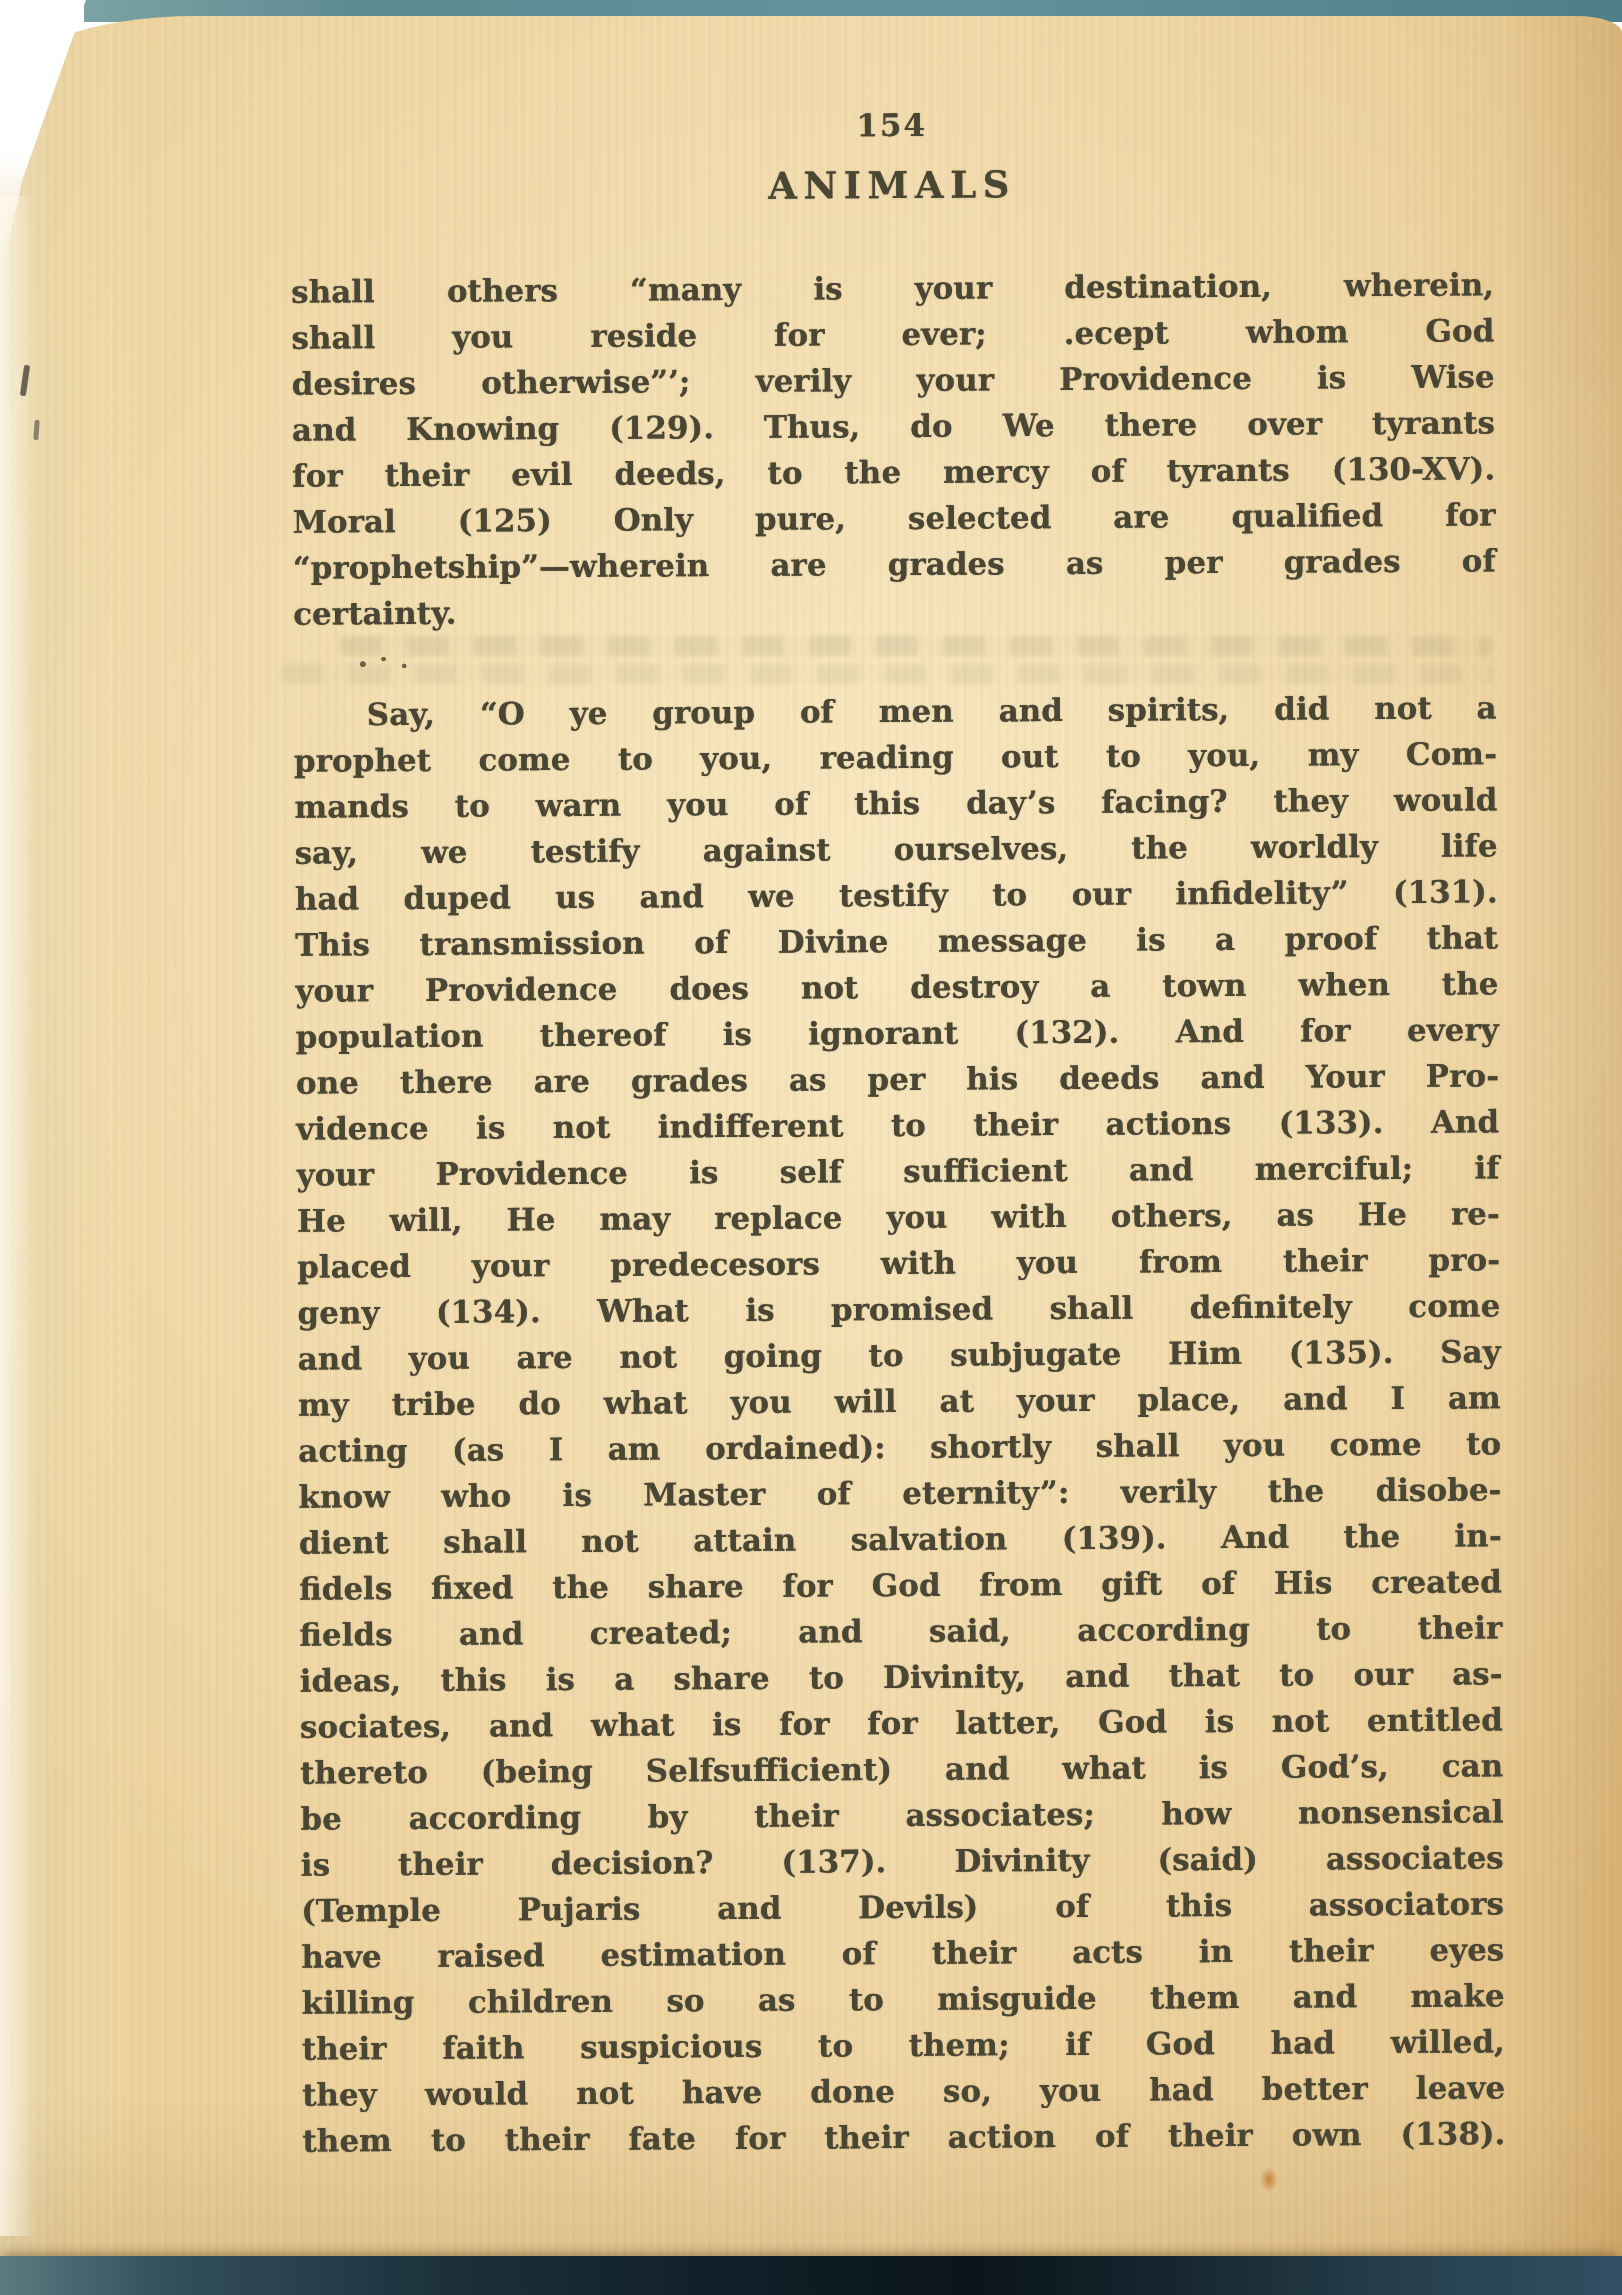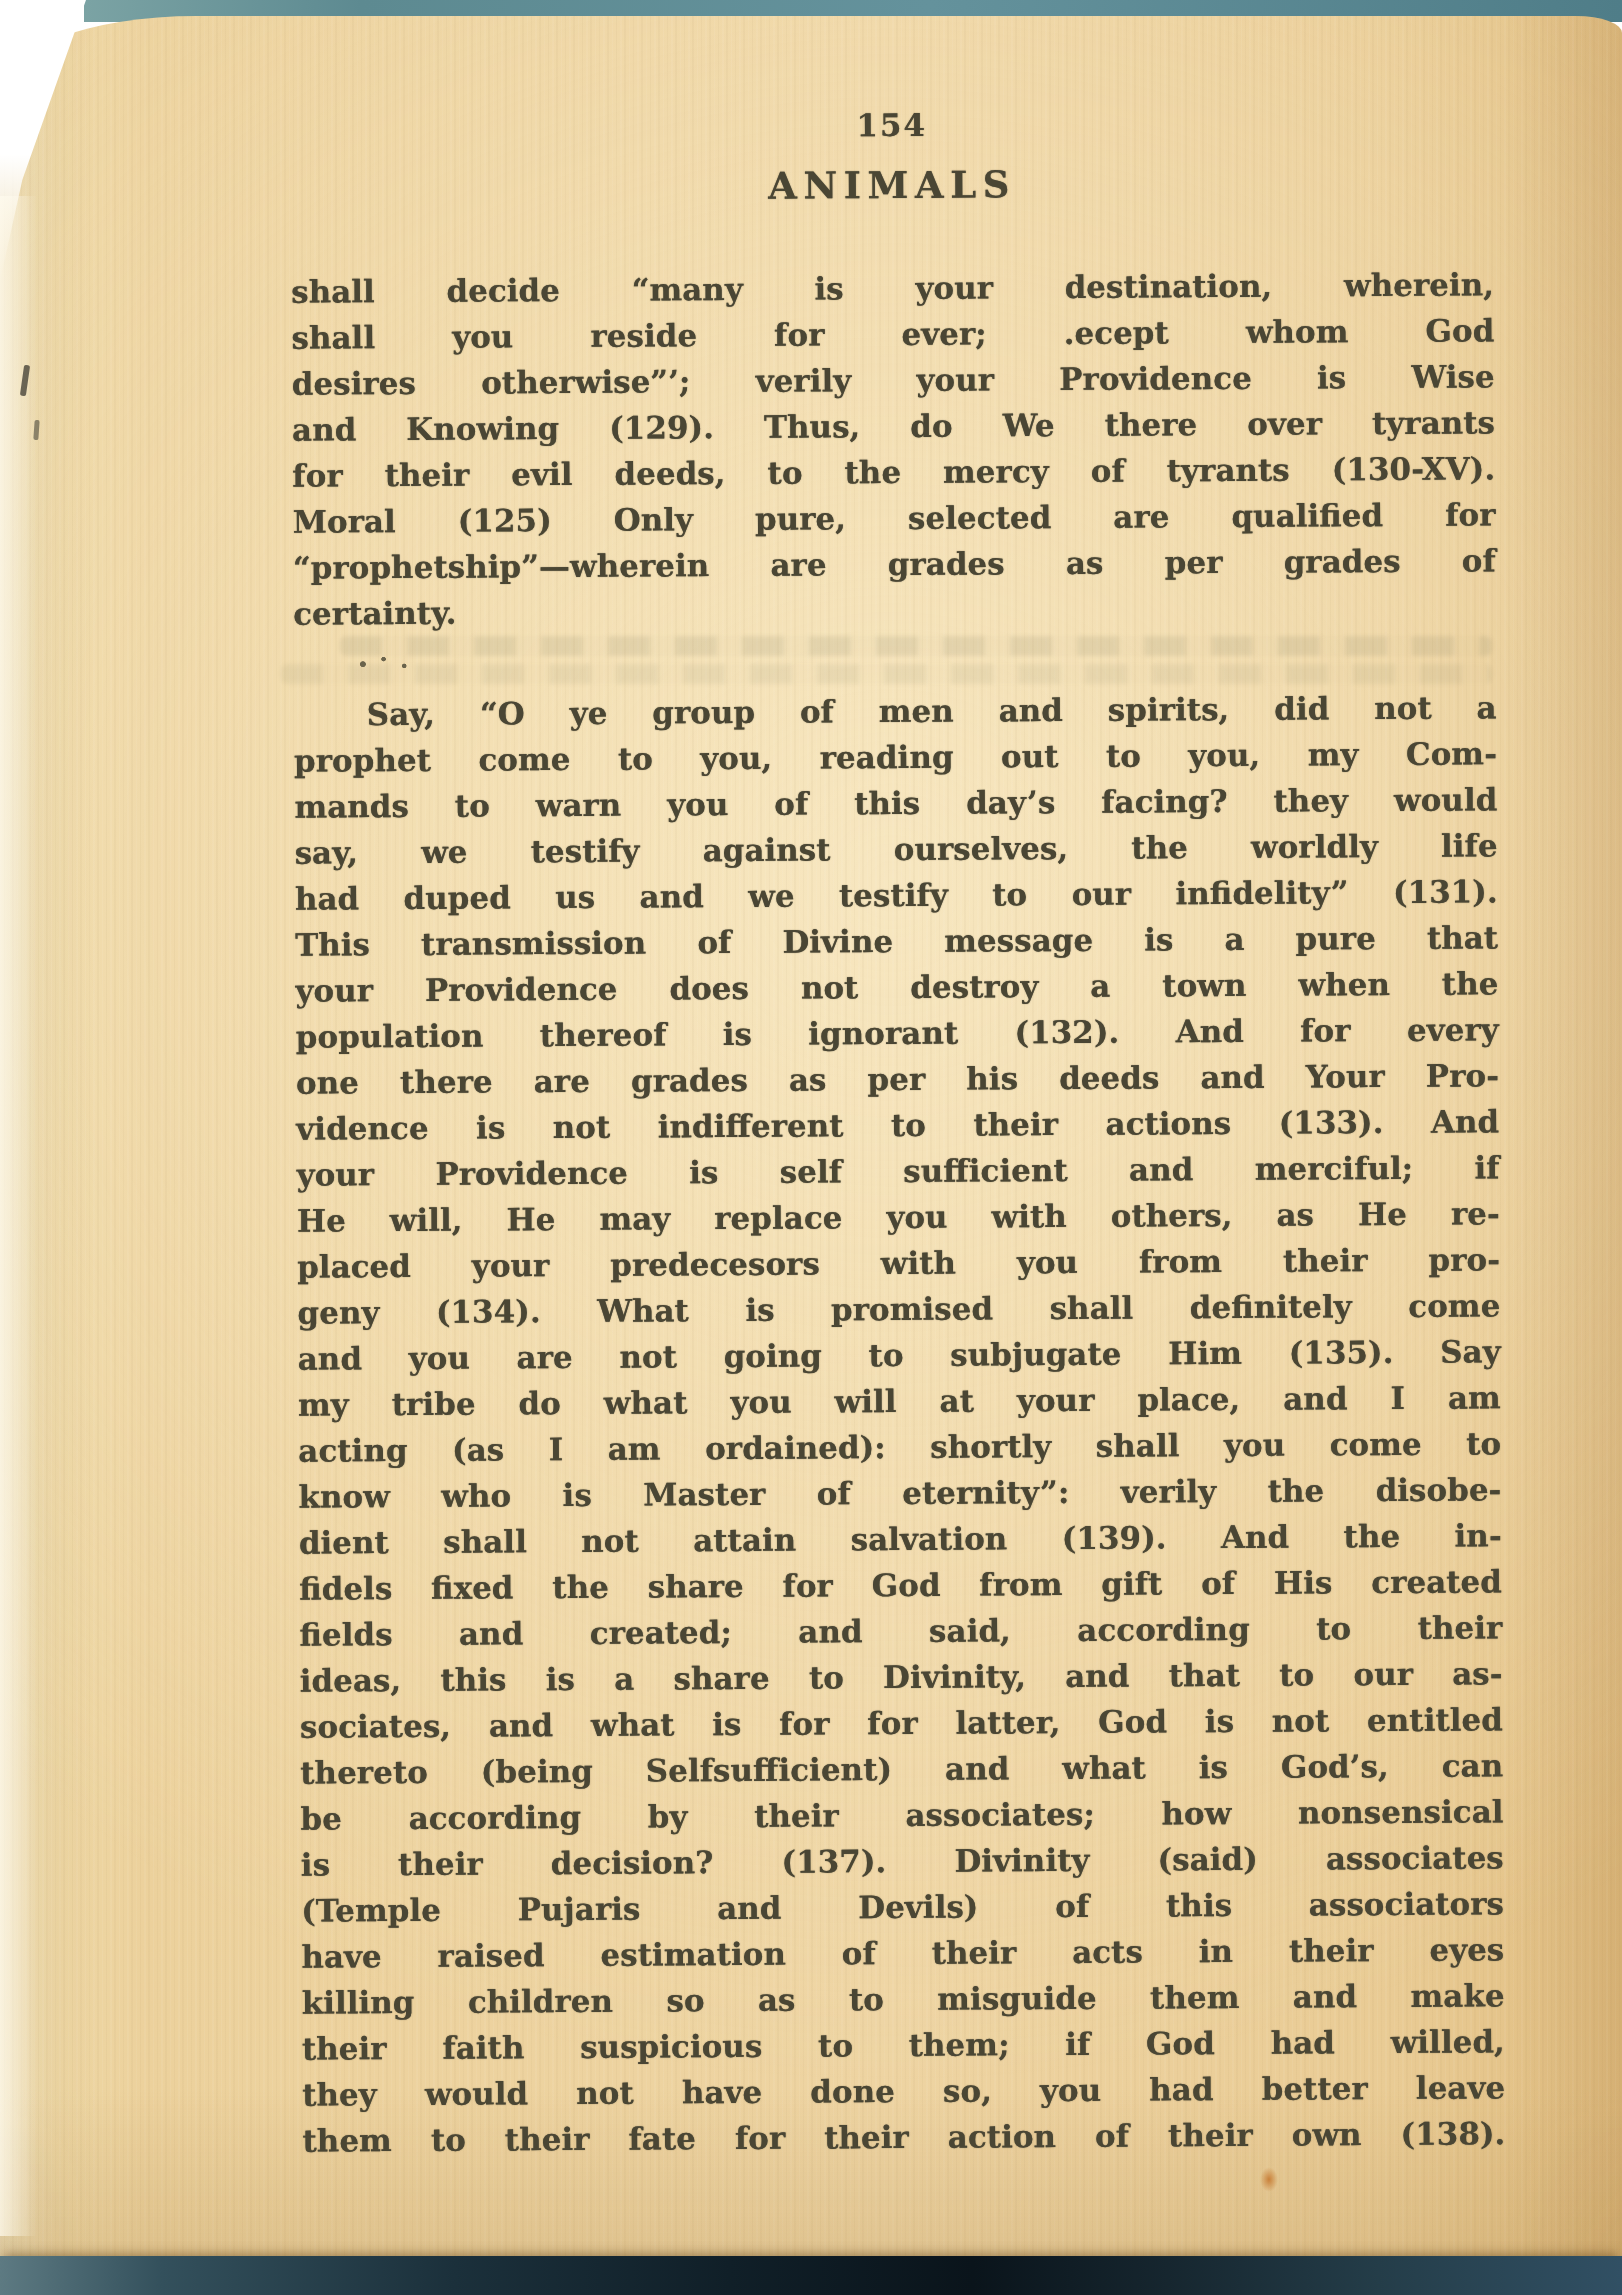--- a/index.html
+++ b/index.html
@@ -111,21 +111,21 @@
   <div class="ghost g2"></div>
   <div class="stain-orange"></div>
 
   <div class="text-layer">
     <div class="page-number">154</div>
     <div class="page-title">ANIMALS</div>
     <div class="paragraphs">
         <div class="paragraph">
           <div class="jline">
             <span>shall</span>
-            <span>decide</span>
+            <span>others</span>
             <span>“many</span>
             <span>is</span>
             <span>your</span>
             <span>destination,</span>
             <span>wherein,</span>
           </div>
           <div class="jline">
             <span>shall</span>
             <span>you</span>
             <span>reside</span>
@@ -251,21 +251,21 @@
             <span>(131).</span>
           </div>
           <div class="jline">
             <span>This</span>
             <span>transmission</span>
             <span>of</span>
             <span>Divine</span>
             <span>message</span>
             <span>is</span>
             <span>a</span>
-            <span>pure</span>
+            <span>proof</span>
             <span>that</span>
           </div>
           <div class="jline">
             <span>your</span>
             <span>Providence</span>
             <span>does</span>
             <span>not</span>
             <span>destroy</span>
             <span>a</span>
             <span>town</span>

